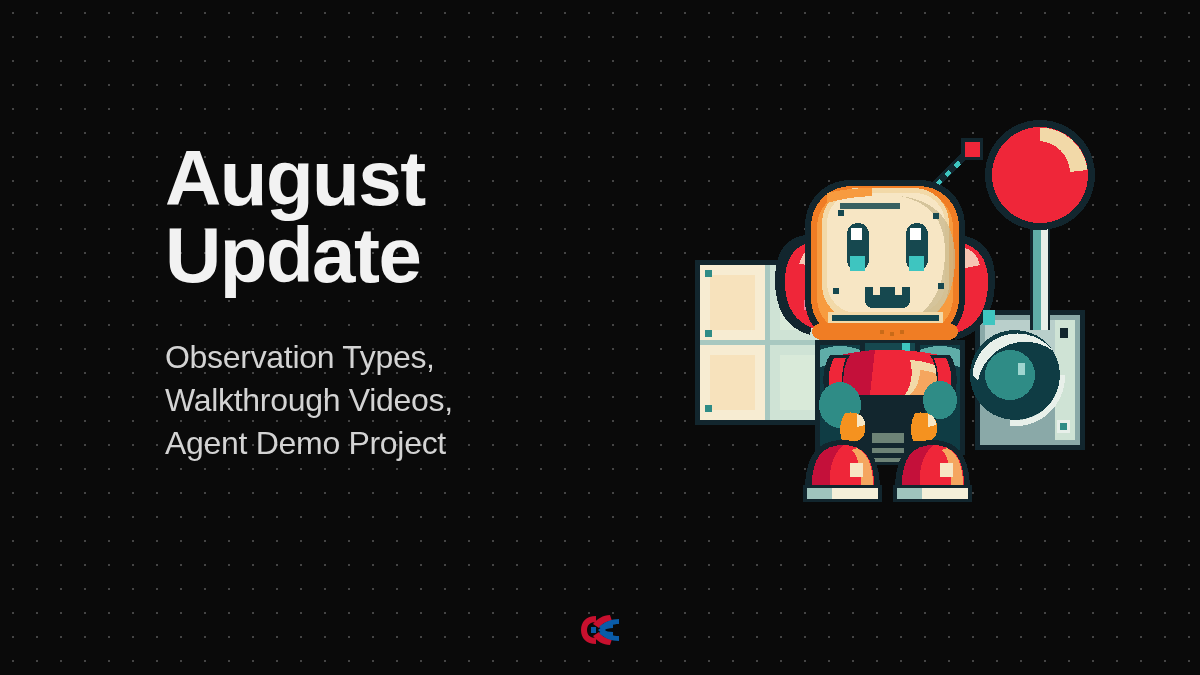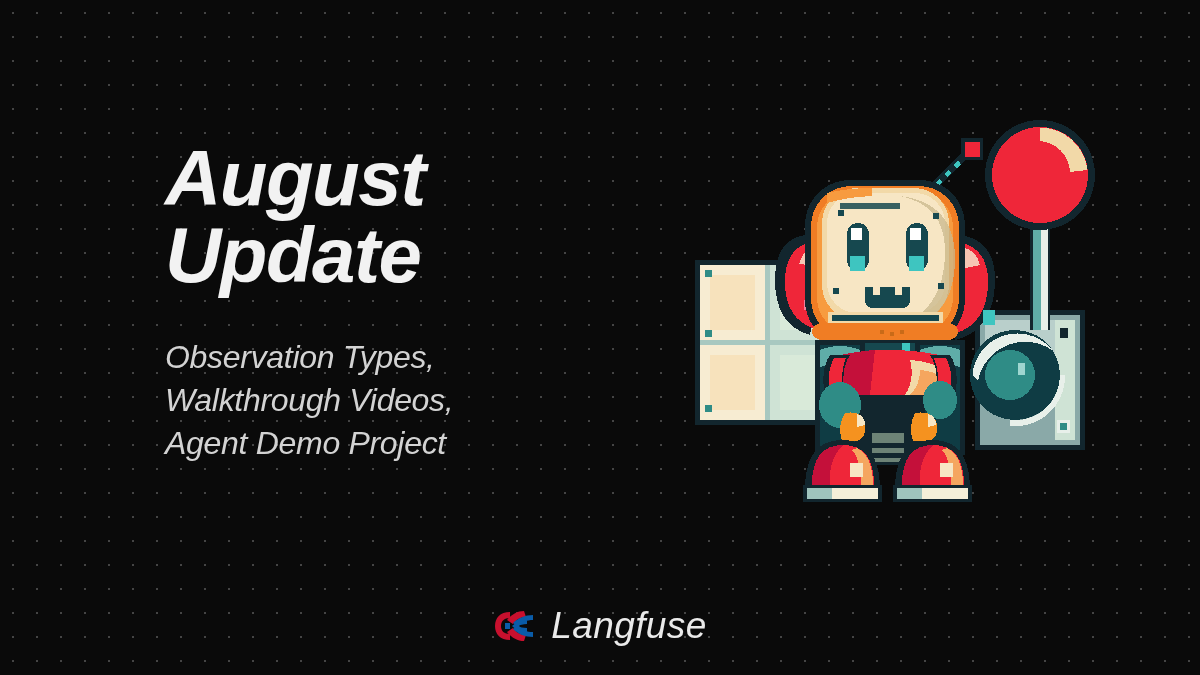--- a/index.html
+++ b/index.html
@@ -11,21 +11,20 @@
     position:relative;
   }
   #banner {
     position:absolute; inset:0;
     width:1200px; height:675px;
     background-color:#0a0a0a;
     background-image:radial-gradient(circle at 1px 1px, rgba(150,150,150,.42) 1.1px, transparent 1.2px);
     background-size:24px 24px;
     background-position:12px 12px;
     overflow:hidden;
-    font-style:italic;
   }
   
   #text-block {
     position:absolute;
     left:165px; top:140px;
     width:470px;
   }
   #page-title {
     font-size:78px;
     line-height:.99;
@@ -264,16 +263,15 @@
     <span>
       <svg id="brand-mark" viewBox="0 0 42 34" aria-hidden="true">
         <path d="M17 3 C7 3 2 9 2 17 C2 25 7 31 17 31 L17 25 C11 25 8 22 8 17 C8 12 11 9 17 9 Z" fill="#c8102e"></path>
         <path d="M31 2 C24 2 18 6 14 11 L20 15 C23 11 27 8 33 8 Z" fill="#c8102e"></path>
         <path d="M31 32 C24 32 18 28 14 23 L20 19 C23 23 27 26 33 26 Z" fill="#c8102e"></path>
         <path d="M34 11 C28 11 23 13 19 17 C23 21 28 23 34 23 L34 19 C30 19 27 18 25 17 C27 16 30 15 34 15 Z" fill="#0a5ca8"></path>
         <path d="M40 6 C32 6 25 9 20 14 L24 17 L20 20 C25 25 32 28 40 28 L40 23 C34 23 29 21 26 17 C29 13 34 11 40 11 Z" fill="#0a5ca8"></path>
         <path d="M12 14 h5 v6 h-5 z" fill="#0a5ca8"></path>
       </svg>
     </span>
-    <span id="brand-name">Langfuse</span>
   </div>
 
 </div>
 
 </body></html>

